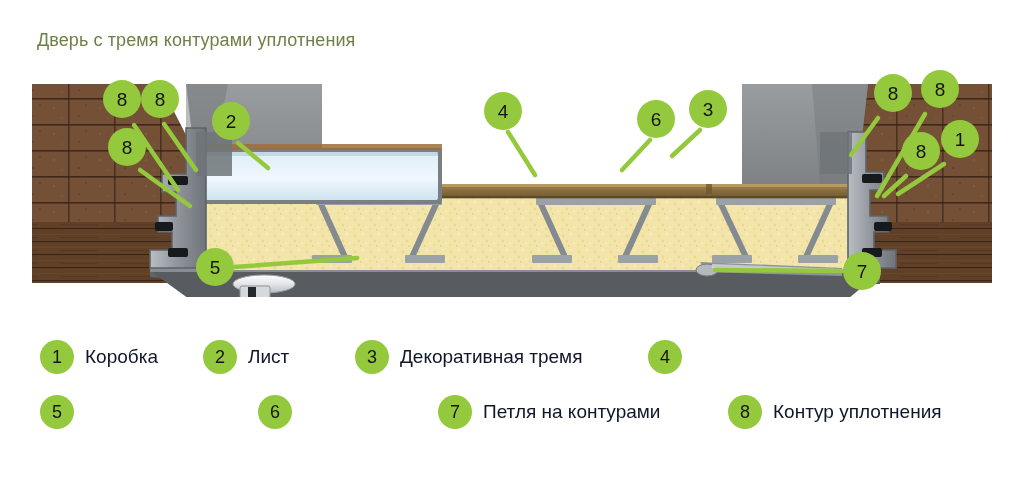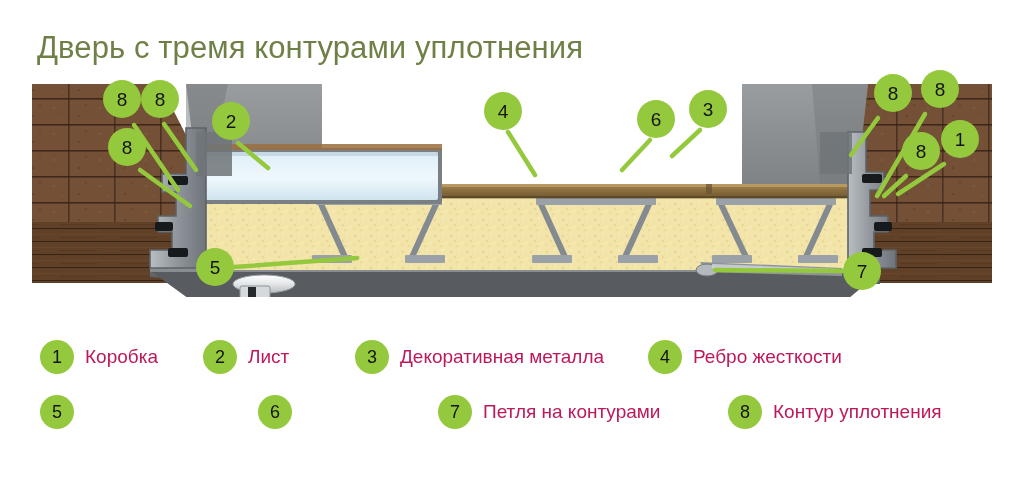--- a/index.html
+++ b/index.html
@@ -14,21 +14,21 @@
     overflow: hidden;
     font-family: "Liberation Sans", sans-serif;
     -webkit-font-smoothing: antialiased;
   }
 
   
   #page-title {
     position: absolute;
     left: 37px;
     top: 30px;
-    font-size: 31px;
+    font-size: 18px;
     font-weight: 400;
     letter-spacing: 0.1px;
     color: #6e8046;
     white-space: nowrap;
   }
 
   
   #diagram-stage {
     position: absolute;
     left: 0px;
@@ -82,21 +82,21 @@
     font-size: 18px;
     display: flex;
     align-items: center;
     justify-content: center;
     flex: none;
     line-height: 1;
   }
   .legend-label {
     margin-left: 11px;
     font-size: 19px;
-    color: #be185d;
+    color: #0f172a;
     font-weight: 400;
   }
 </style>
 </head>
 <body>
 
 <div id="page-title">Дверь с тремя контурами уплотнения</div>
 
 <div id="diagram-stage">
 
@@ -311,25 +311,24 @@
       <div class="legend-item" style="left: 40px;">
         <span class="legend-badge">1</span>
         <span class="legend-label">Коробка</span>
       </div>
       <div class="legend-item" style="left: 203px;">
         <span class="legend-badge">2</span>
         <span class="legend-label">Лист</span>
       </div>
       <div class="legend-item" style="left: 355px;">
         <span class="legend-badge">3</span>
-        <span class="legend-label">Декоративная металла</span>
+        <span class="legend-label">Декоративная тремя</span>
       </div>
       <div class="legend-item" style="left: 648px;">
         <span class="legend-badge">4</span>
-        <span class="legend-label">Ребро жесткости</span>
       </div>
     </div>
     <div class="legend-row">
       <div class="legend-item" style="left: 40px;">
         <span class="legend-badge">5</span>
       </div>
       <div class="legend-item" style="left: 258px;">
         <span class="legend-badge">6</span>
       </div>
       <div class="legend-item" style="left: 438px;">

